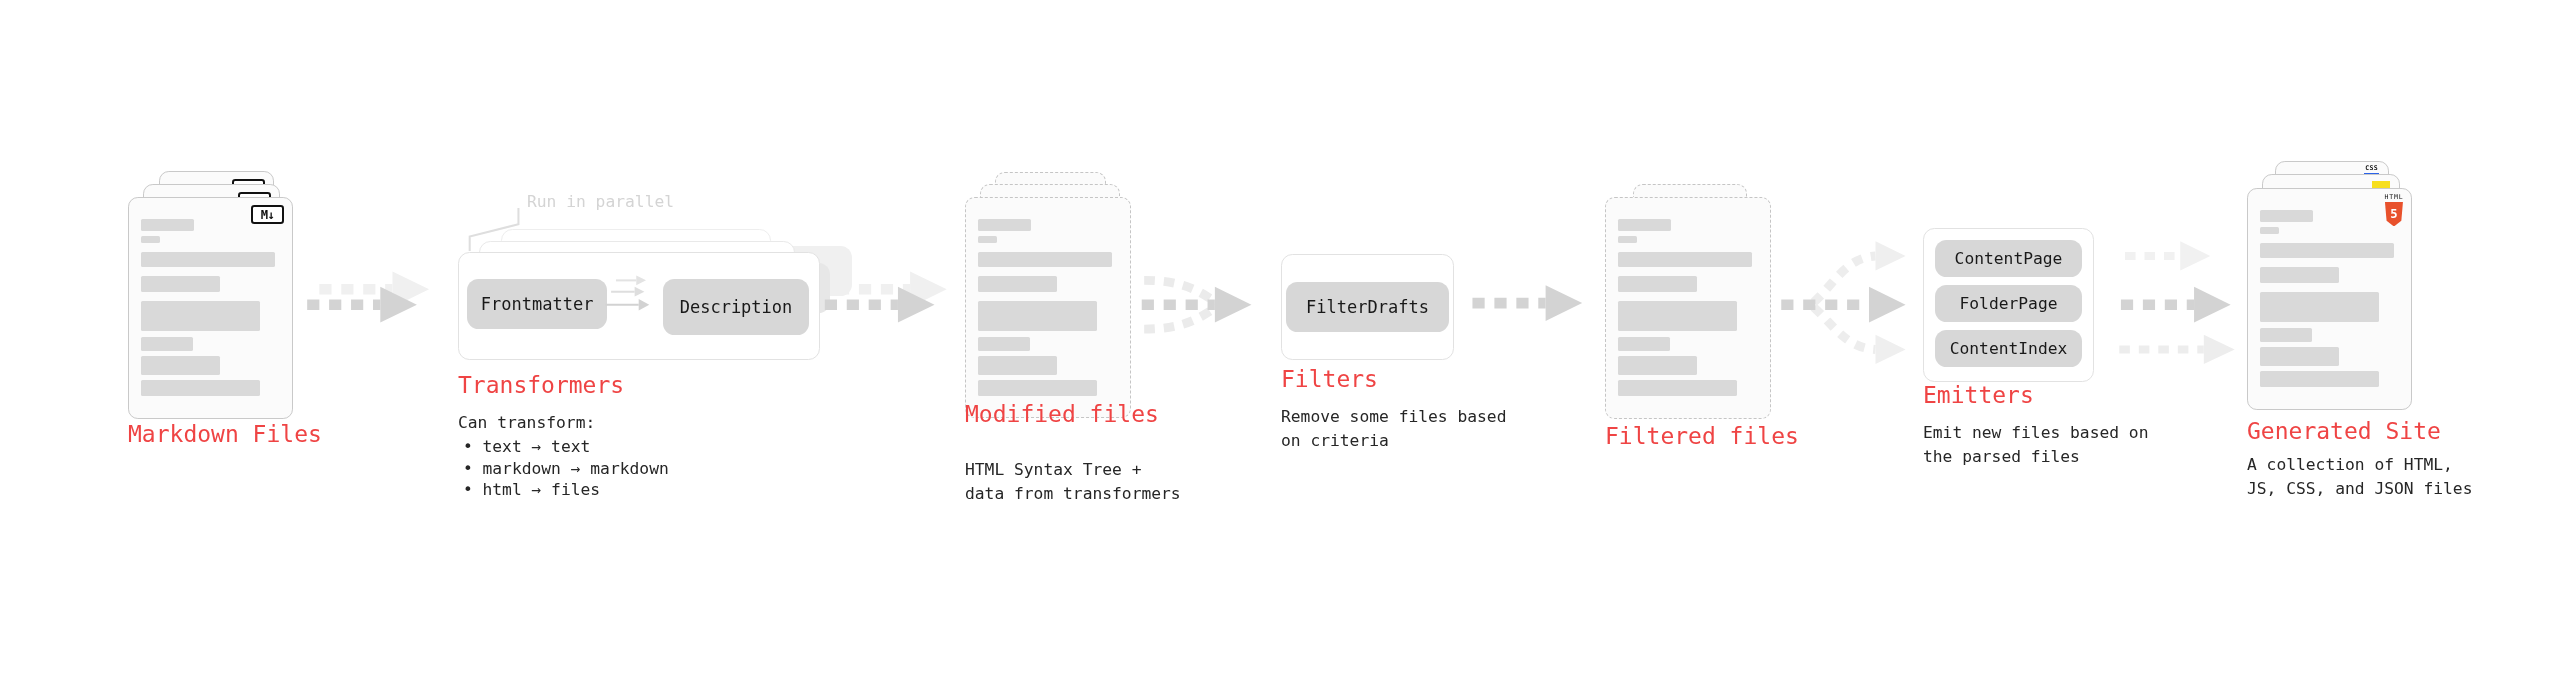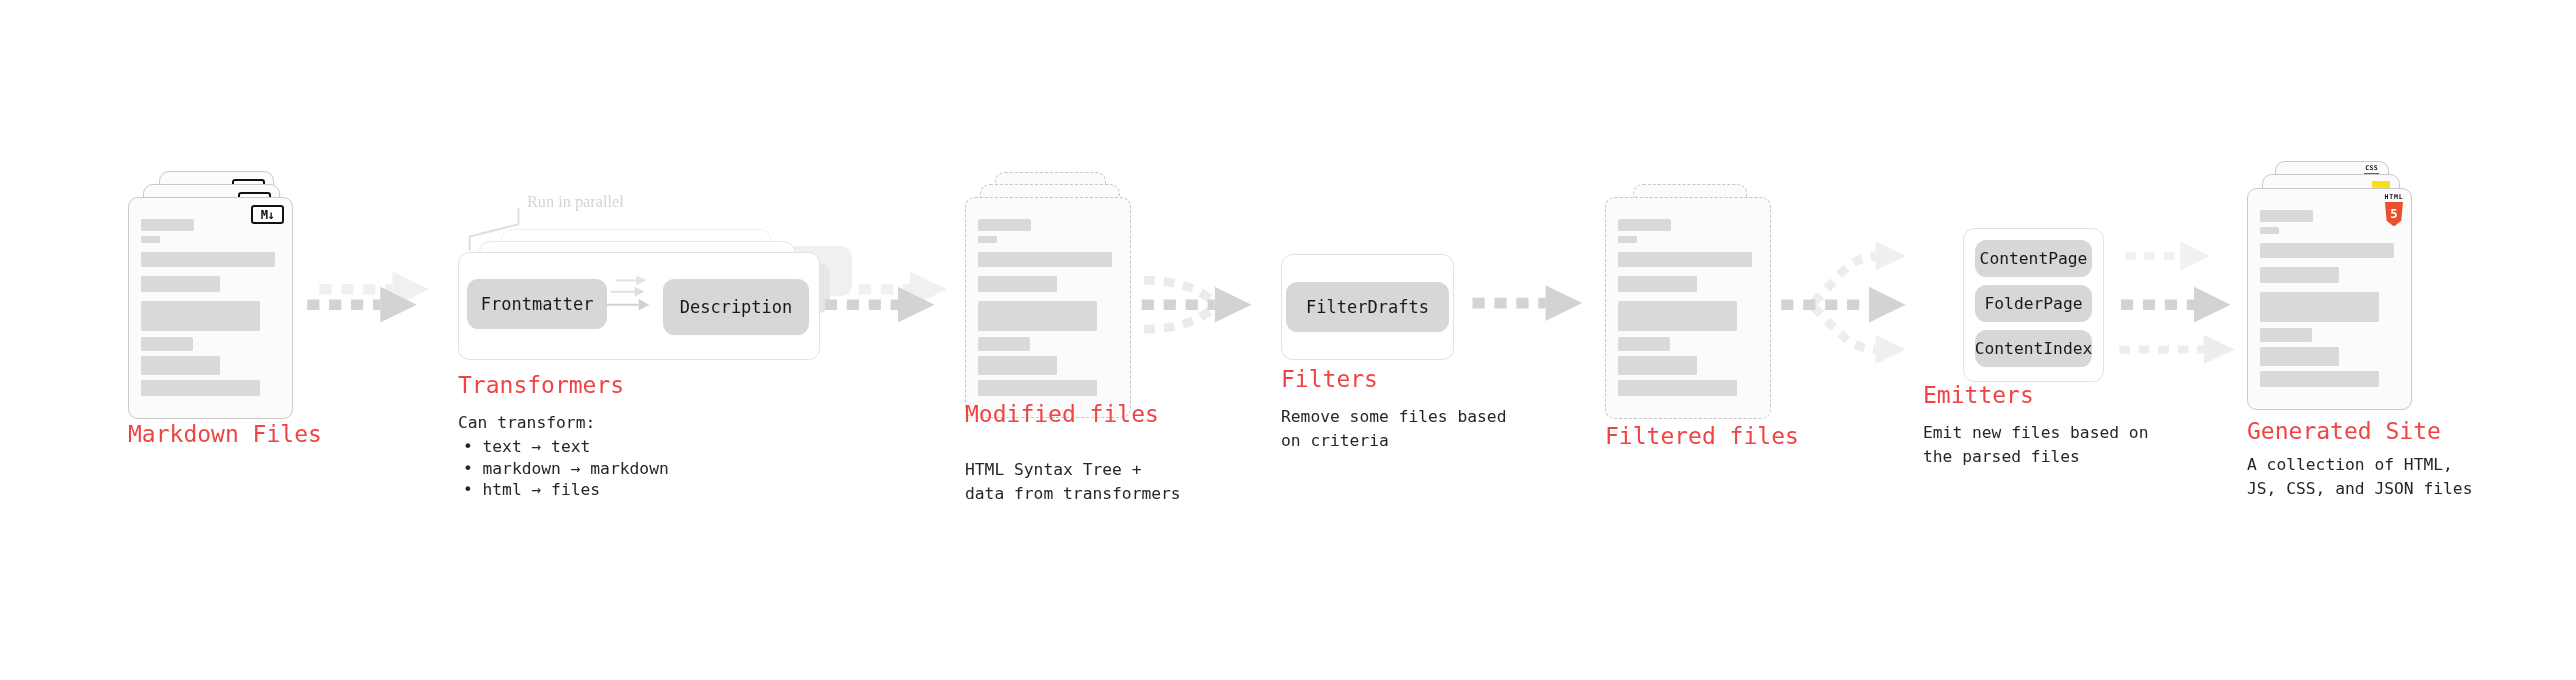--- a/index.html
+++ b/index.html
@@ -22,21 +22,21 @@
   .doc-lines>div:nth-child(8){width:119px;height:15.4px;}
   
   .md-badge{position:absolute;top:7.3px;right:8.1px;width:33px;height:18.7px;border:2.4px solid #111;
     border-radius:3.3px;background:#fff;display:flex;align-items:center;justify-content:center;
     font-weight:bold;font-size:12.2px;color:#111;box-sizing:border-box;letter-spacing:-0.8px;}
   .css-badge{position:absolute;top:3.3px;right:9px;text-align:center;}
   .css-badge .txt{display:block;font-size:6.5px;font-weight:bold;line-height:6.5px;color:#111;letter-spacing:0.4px;}
   .css-badge .bar{width:14.6px;height:3.3px;background:#2b63e8;margin:0.8px auto 0;}
   .js-badge{position:absolute;top:5.7px;right:9px;width:18px;height:9px;background:#f7df1e;}
   .html5-badge{position:absolute;top:4.9px;right:7.3px;width:19.5px;text-align:center;}
-  .html5-badge .txt{display:block;font-size:6.5px;font-weight:bold;line-height:7.3px;letter-spacing:0.8px;color:#111;}
+  .html5-badge .txt{display:block;font-size:6.5px;font-weight:normal;line-height:7.3px;letter-spacing:0.8px;color:#111;}
   .html5-badge .shield{width:18px;height:24.4px;margin:0.8px auto 0;background:#e8512c;color:#fff;
     clip-path:polygon(0 0,100% 0,91% 77%,50% 100%,9% 77%);
     display:flex;align-items:center;justify-content:center;font-weight:bold;font-size:12.2px;}
   
   .container-box{position:absolute;background:#fff;border:1.6px solid #e2e2e2;border-radius:11.4px;box-sizing:border-box;}
   .container-box.ghost1{border-color:#e9e9e9;}
   .container-box.ghost2{border-color:#eeeeee;}
   .pill{position:absolute;background:#d7d7d7;border-radius:11.4px;display:flex;align-items:center;
     justify-content:center;font-size:17px;color:#191919;white-space:nowrap;}
   .pill.ghost1{background:#e7e7e7;}
@@ -76,21 +76,21 @@
           <div></div>
           <div></div>
           <div></div>
           <div></div>
       </div>
     </div>
     <div class="node-title" style="left:128px;top:421px;">Markdown Files</div>
   </div>
 
   <div>
-    <div class="annotation" style="left:527px;top:192px;font-family:Liberation Serif, serif;">Run in parallel</div>
+    <div class="annotation" style="left:527px;top:192px;">Run in parallel</div>
 
     <div class="container-box ghost2" style="left:501px;top:229px;width:270px;height:106px;">
       <div class="pill ghost2" style="left:5.7px;top:16.3px;width:140px;height:50px;"></div>
       <div class="pill ghost2" style="left:204px;top:16.3px;width:146px;height:50px;"></div>
     </div>
     <div class="container-box ghost1" style="left:479px;top:241px;width:316px;height:106px;">
       <div class="pill ghost1" style="left:8.1px;top:21px;width:140px;height:50px;"></div>
       <div class="pill ghost1" style="left:204px;top:21px;width:146px;height:50px;"></div>
     </div>
     <div class="container-box" style="left:458px;top:252px;width:362px;height:108px;">
@@ -147,21 +147,21 @@
           <div></div>
           <div></div>
           <div></div>
           <div></div>
       </div>
     </div>
     <div class="node-title" style="left:1605px;top:423px;">Filtered files</div>
   </div>
 
   <div>
-    <div class="container-box emitters-box" style="left:1923px;top:228px;width:141px;height:154px;margin-left:40px;">
+    <div class="container-box emitters-box" style="left:1923px;top:228px;width:171px;height:154px;">
       <div class="pill">ContentPage</div>
       <div class="pill">FolderPage</div>
       <div class="pill">ContentIndex</div>
     </div>
     <div class="node-title" style="left:1923px;top:382px;">Emitters</div>
     <div class="node-sub" style="left:1923px;top:421px;">Emit new files based on
 the parsed files</div>
   </div>
 
   <div>

